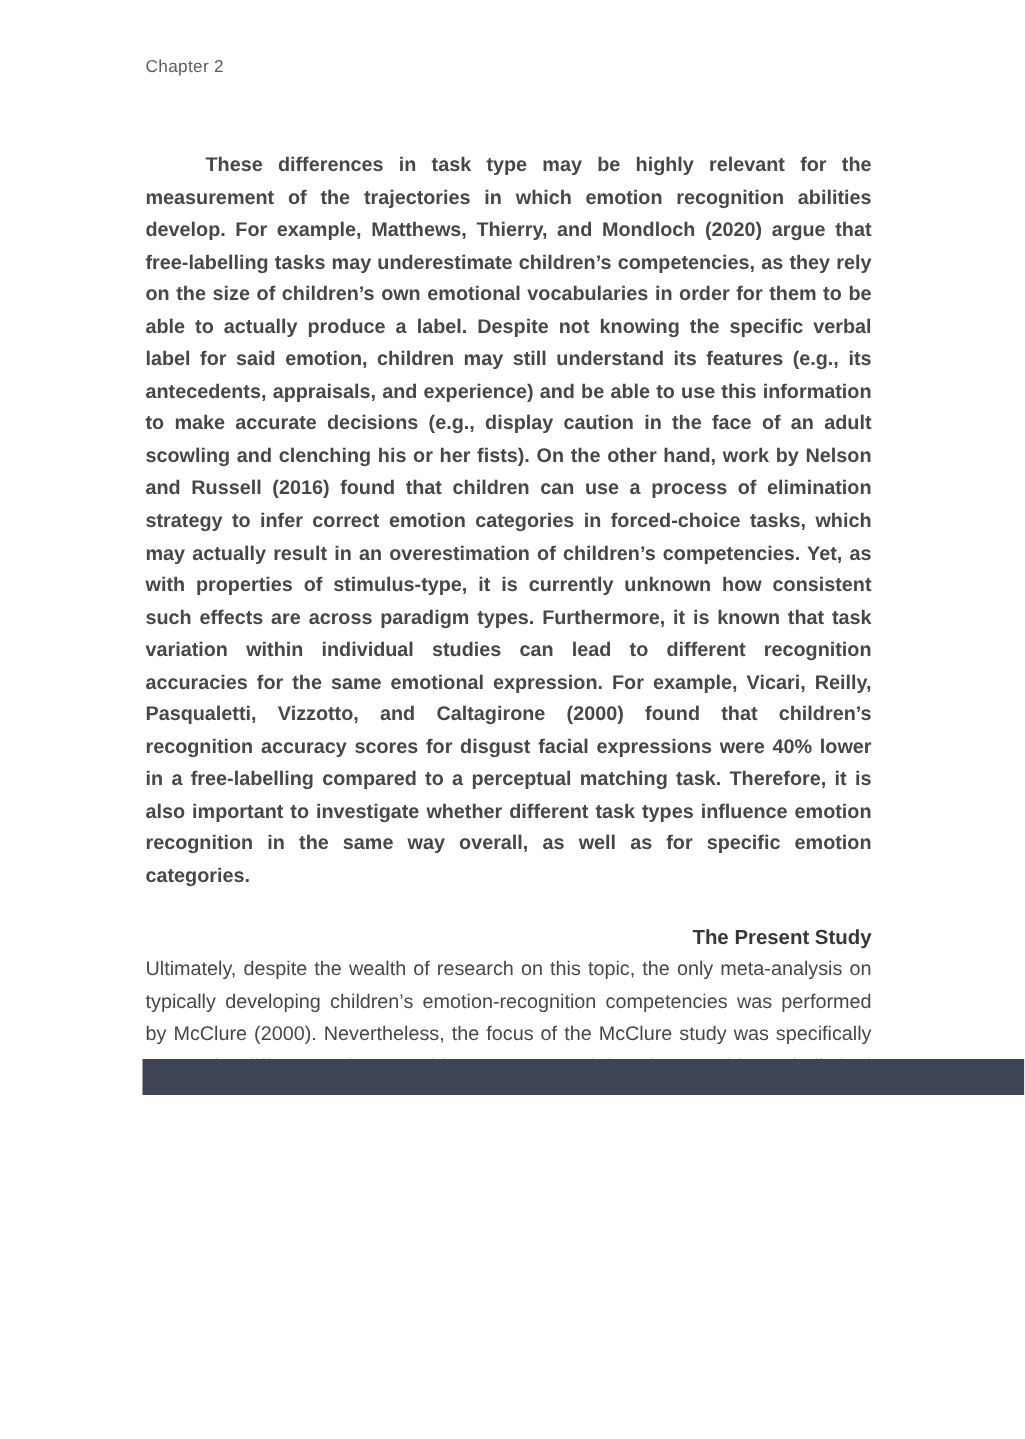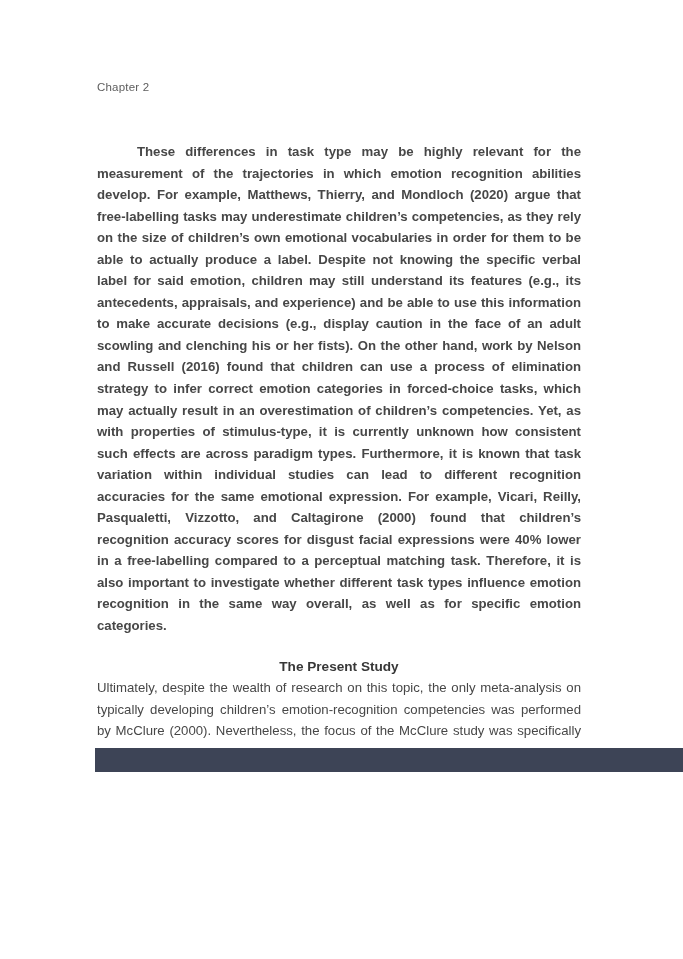--- a/index.html
+++ b/index.html
@@ -7,21 +7,20 @@
     padding: 0;
     background: #ffffff;
   }
   .page {
     position: relative;
     width: 683px;
     height: 730px;
     background: #ffffff;
     overflow: hidden;
     font-family: "Liberation Sans", "DejaVu Sans", sans-serif;
-    margin-top: 42px;
   }
   .running-header {
     position: absolute;
     left: 97px;
     top: 39px;
     font-size: 11.5px;
     letter-spacing: 0.2px;
     color: #5d5d5d;
   }
   .text-block {
@@ -40,21 +39,21 @@
   .para.indent-first {
     text-indent: 40px;
     font-weight: bold;
   }
   .section-heading {
     margin: 19px 0 0 0;
     font-size: 13.6px;
     line-height: 21.55px;
     font-weight: bold;
     color: #373737;
-    text-align: center;
+    text-align: right;
   }
   .page-number {
     position: absolute;
     left: 26px;
     top: 904px;
     font-size: 11.5px;
     color: #6a6a6a;
   }
   .footer-accent-bar {
     position: absolute;

